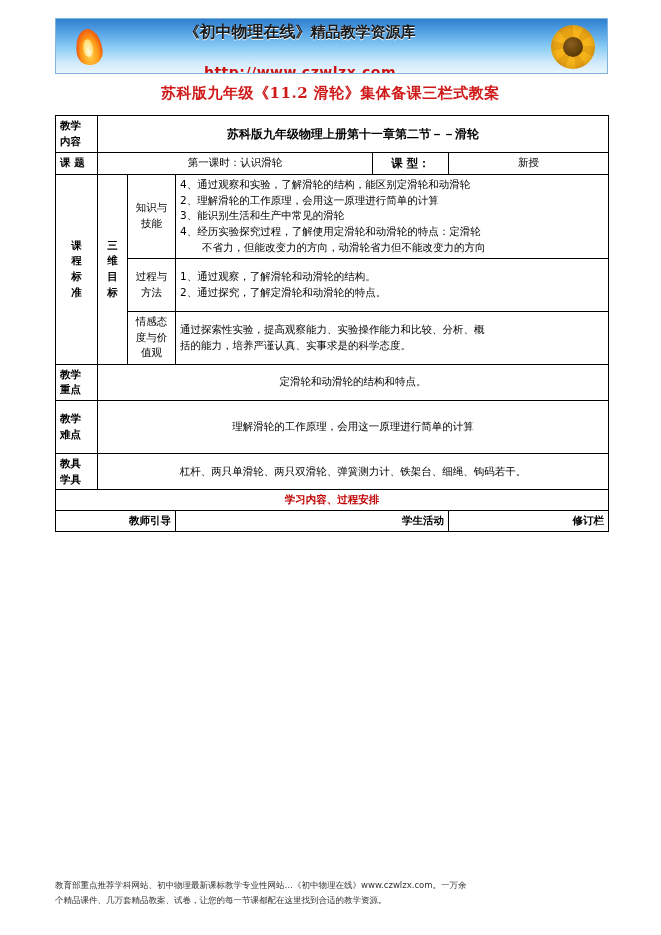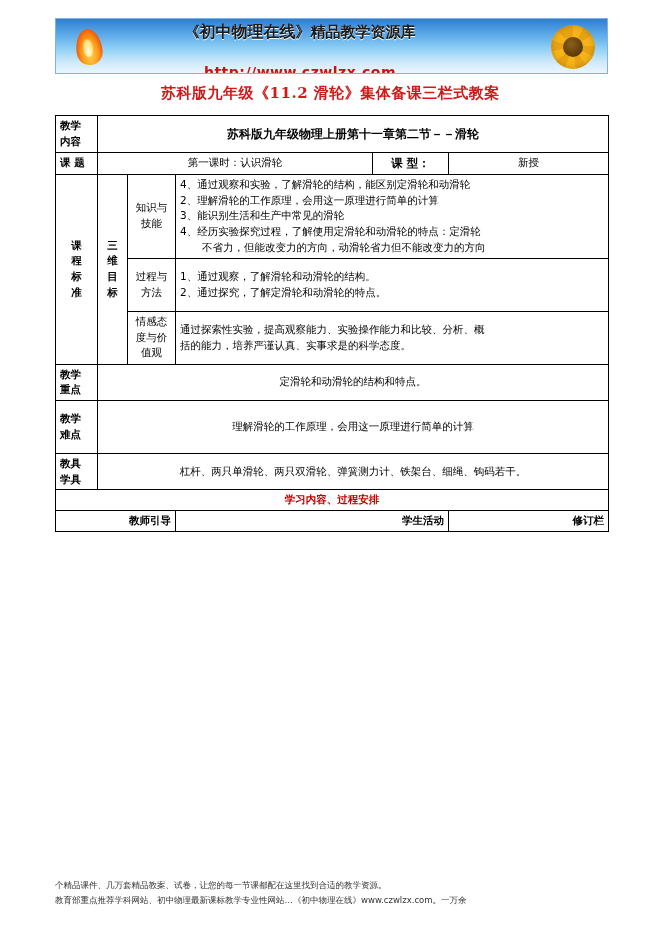--- a/index.html
+++ b/index.html
@@ -334,17 +334,17 @@
 
       <tr>
         <td class="col-head" colspan="3">教师引导</td>
         <td class="col-head" colspan="2">学生活动</td>
         <td class="col-head">修订栏</td>
       </tr>
     </tbody>
   </table>
 
   <div class="footer">
+    <div>教育部重点推荐学科网站、初中物理最新课标教学专业性网站…《初中物理在线》www.czwlzx.com。一万余</div>
     <div>个精品课件、几万套精品教案、试卷，让您的每一节课都配在这里找到合适的教学资源。</div>
-    <div>教育部重点推荐学科网站、初中物理最新课标教学专业性网站…《初中物理在线》www.czwlzx.com。一万余</div>
   </div>
 
 </div>
 
 </body></html>

